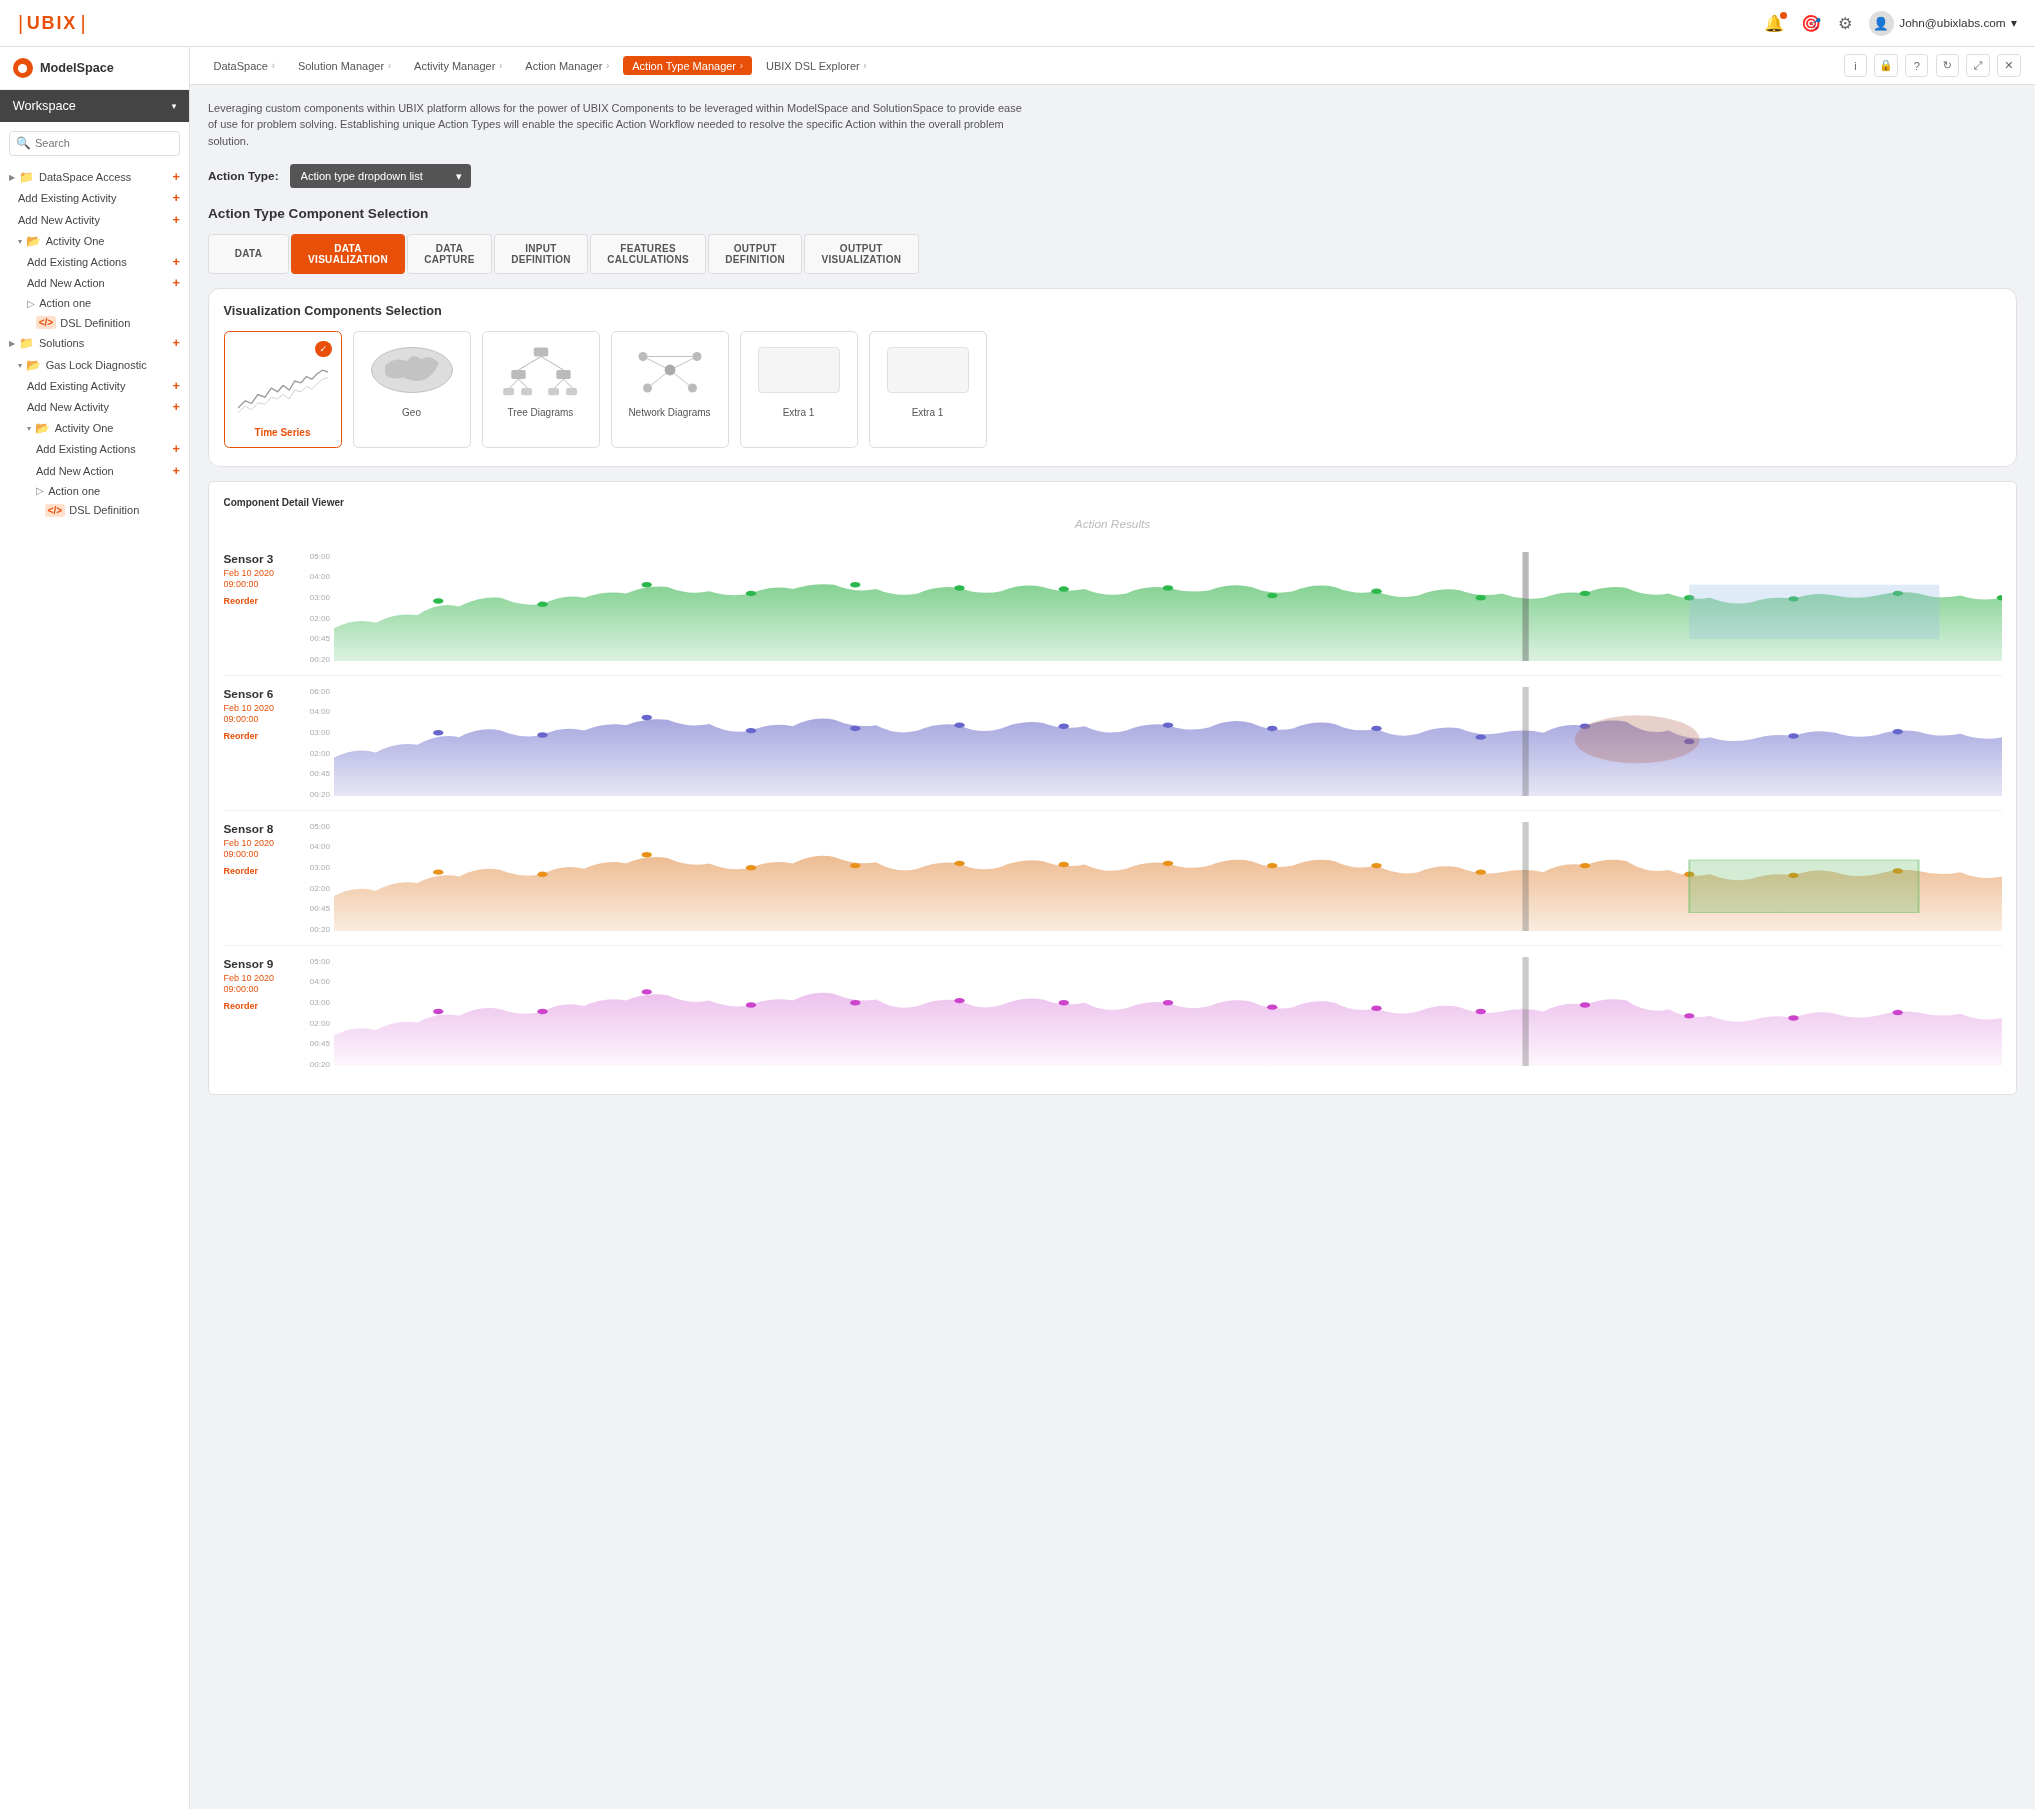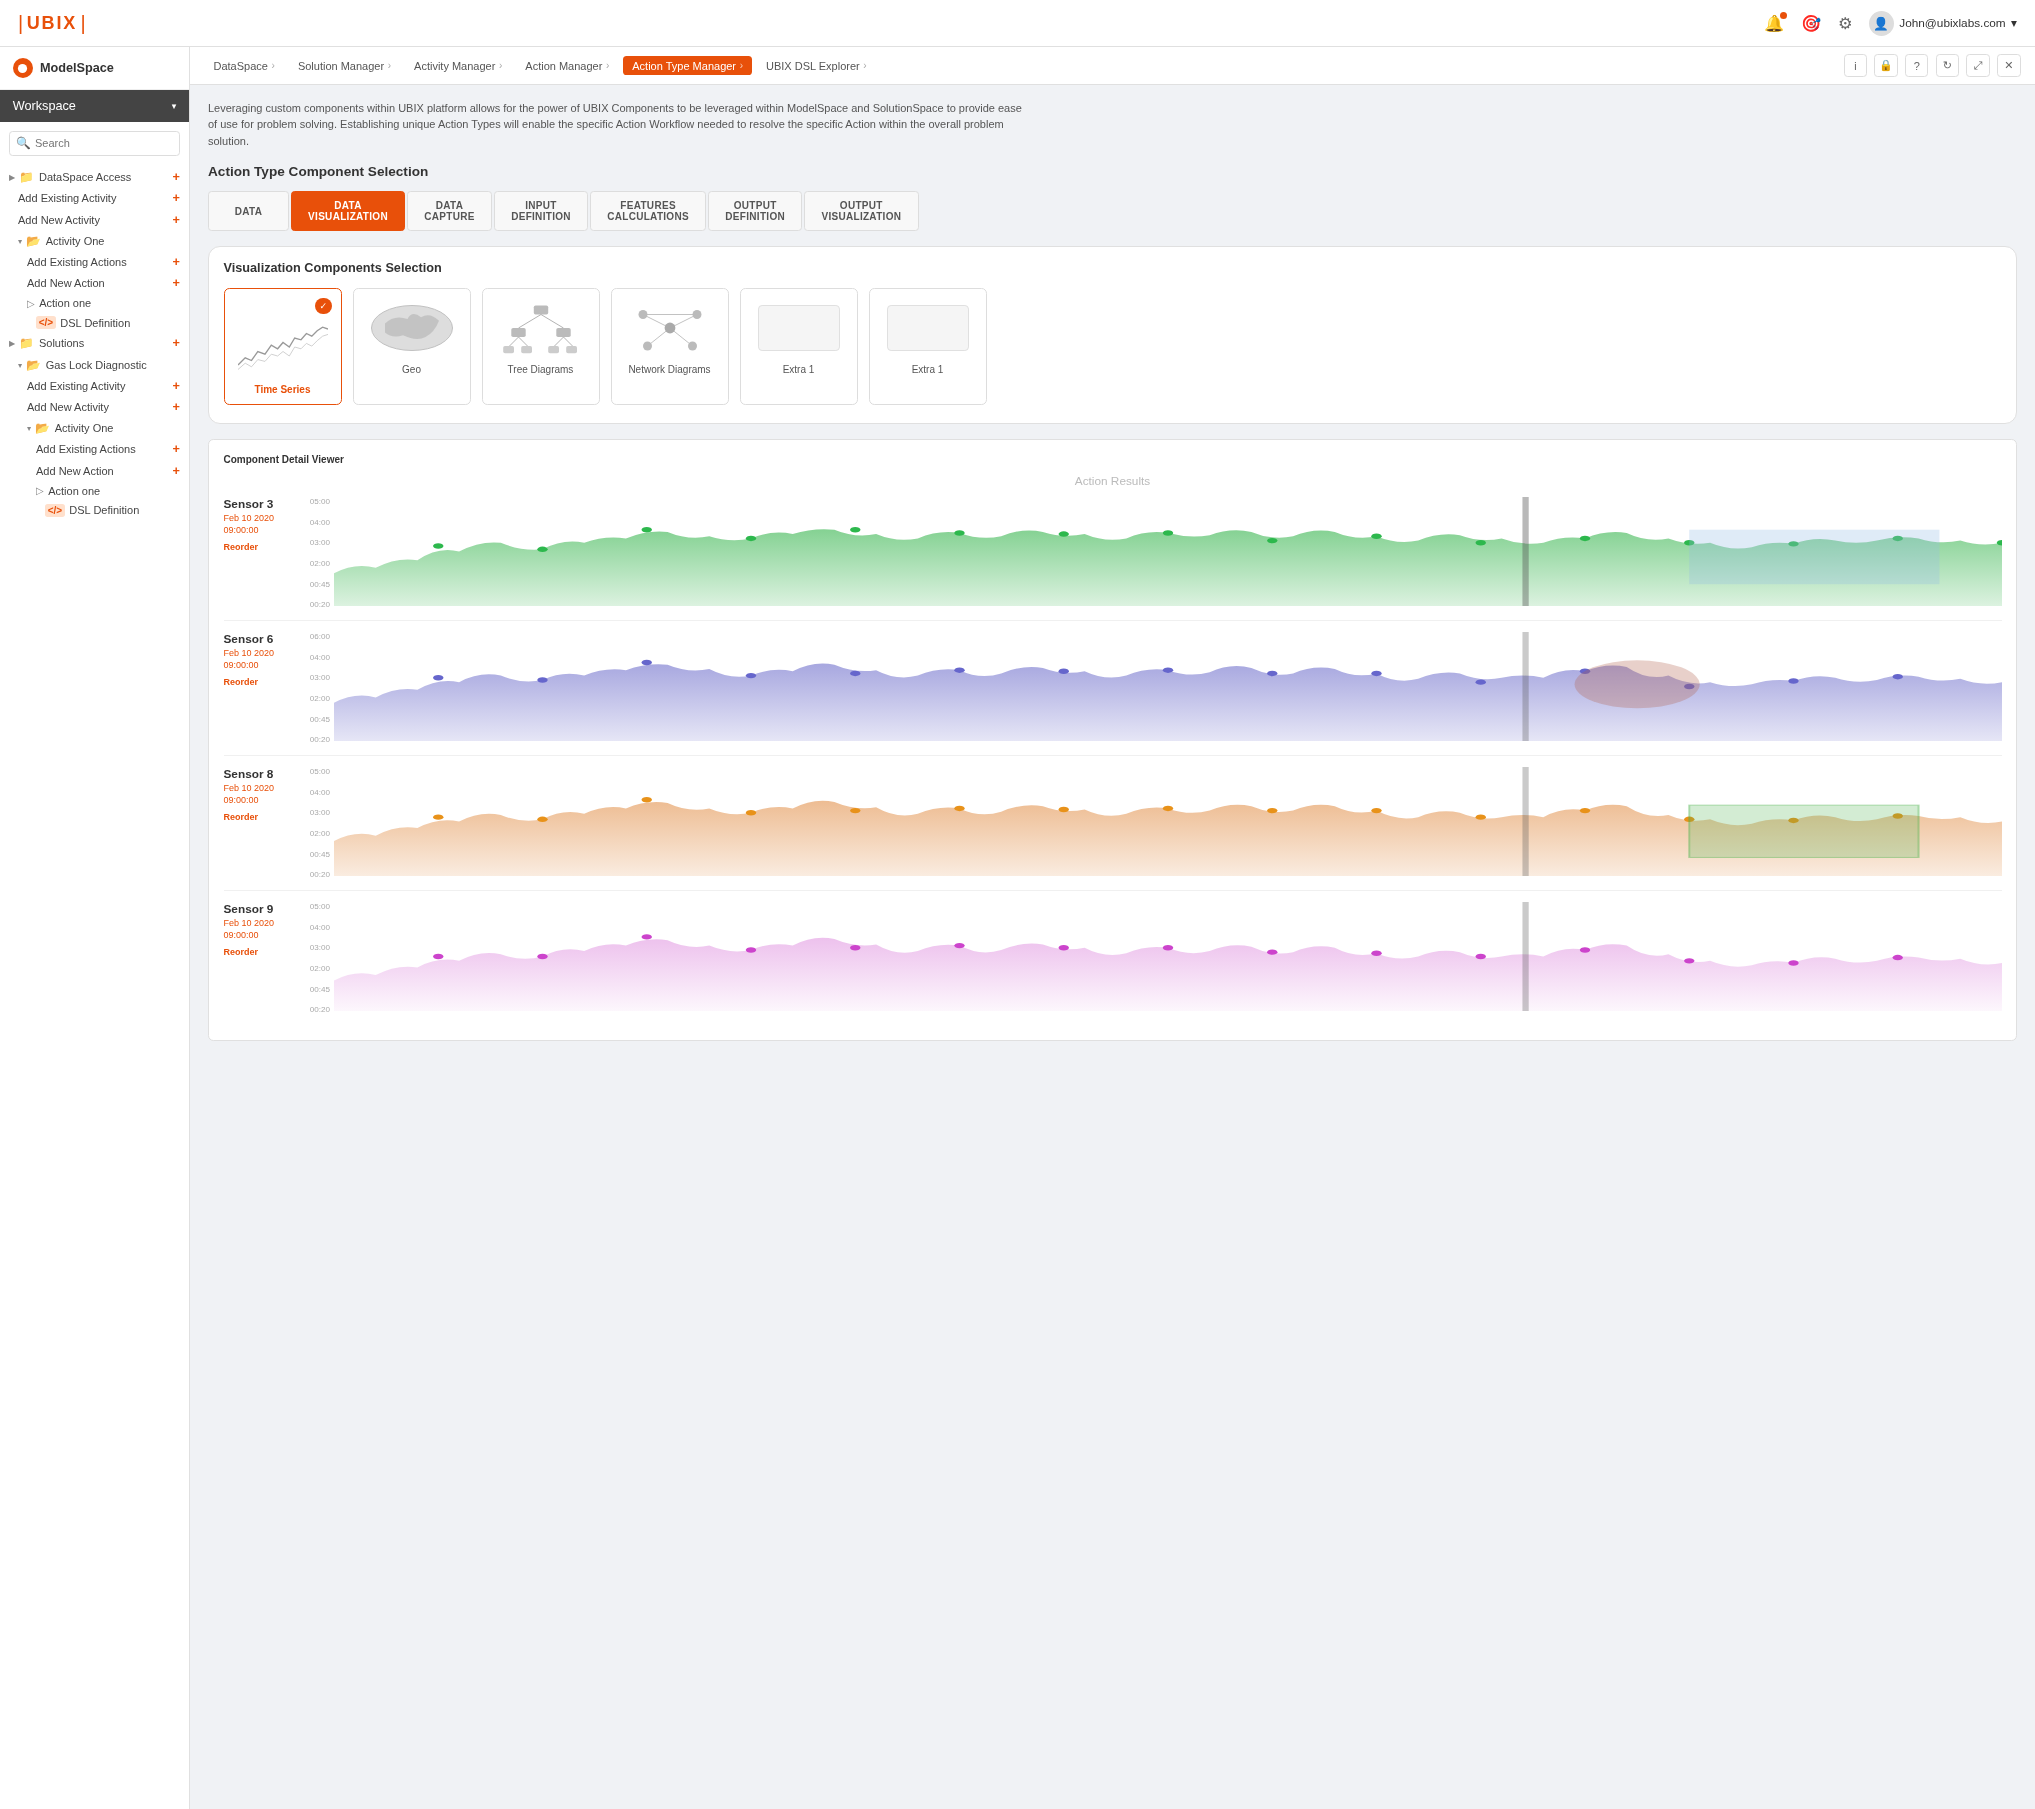--- a/index.html
+++ b/index.html
@@ -106,21 +106,21 @@
     }
     .viz-card.selected { border-color: #e8500a; }
     .viz-card .check { width: 16.3px; height: 16.3px; background: #e8500a; border-radius: 50%; color: white; display: flex; align-items: center; justify-content: center; font-size: 9px; align-self: flex-end; margin-bottom: -3.6px; }
     .viz-card-img { width: 90px; height: 59px; display: flex; align-items: center; justify-content: center; }
     .viz-card-label { font-size: 10px; color: #555; text-align: center; }
     .viz-card.selected .viz-card-label { color: #e8500a; font-weight: 600; }
 
     
     .chart-viewer { background: #fff; border: 0.9px solid #e0e0e0; border-radius: 5.4px; padding: 14.5px; }
     .chart-viewer-title { font-weight: 700; font-size: 10px; margin-bottom: 9px; }
-    .chart-results-label { text-align: center; color: #bbb; font-size: 11.8px; margin-bottom: 9px; }
+    .chart-results-label { text-align: center; color: #bbb; font-size: 11.8px; margin-bottom: 21px; font-style: italic; }
     .sensor-info { width: 81px; min-width: 81px; }
     .sensor-name { font-weight: 700; font-size: 11.8px; color: #333; }
     .sensor-date { font-size: 9px; color: #e8500a; margin-top: 1.8px; line-height: 1.3; }
     .sensor-reorder { color: #e8500a; font-size: 9px; margin-top: 5.4px; font-weight: 600; }
     .chart-y-labels { display: flex; flex-direction: column; justify-content: space-between; width: 29px; min-width: 29px; text-align: right; padding-right: 3.6px; font-size: 8.1px; color: #aaa; }
     .chart-canvas { flex: 1; position: relative; overflow: hidden; }
 
     
     .chart-svg { width: 100%; height: 109px; }
 
@@ -281,20 +281,28 @@
         <button class="breadcrumb-btn">?</button>
         <button class="breadcrumb-btn">↻</button>
         <button class="breadcrumb-btn">⤢</button>
         <button class="breadcrumb-btn">✕</button>
       </div>
     </div>
 
     <div class="content-area">
       <p class="description-text">Leveraging custom components within UBIX platform allows for the power of UBIX Components to be leveraged within ModelSpace and SolutionSpace to provide ease of use for problem solving. Establishing unique Action Types will enable the specific Action Workflow needed to resolve the specific Action within the overall problem solution.</p>
 
+      <div class="action-type-row">
+        <span class="action-type-label">Action Type:</span>
+        <div class="dropdown-wrapper">
+          <select class="action-type-dropdown">
+            <option>Action type dropdown list</option>
+          </select>
+        </div>
+      </div>
 
       <div class="section-title">Action Type Component Selection</div>
 
       <div class="tab-bar">
         <button class="tab-btn">DATA</button>
         <button class="tab-btn active">DATA<br>VISUALIZATION</button>
         <button class="tab-btn">DATA<br>CAPTURE</button>
         <button class="tab-btn">INPUT<br>DEFINITION</button>
         <button class="tab-btn">FEATURES<br>CALCULATIONS</button>
         <button class="tab-btn">OUTPUT<br>DEFINITION</button>

